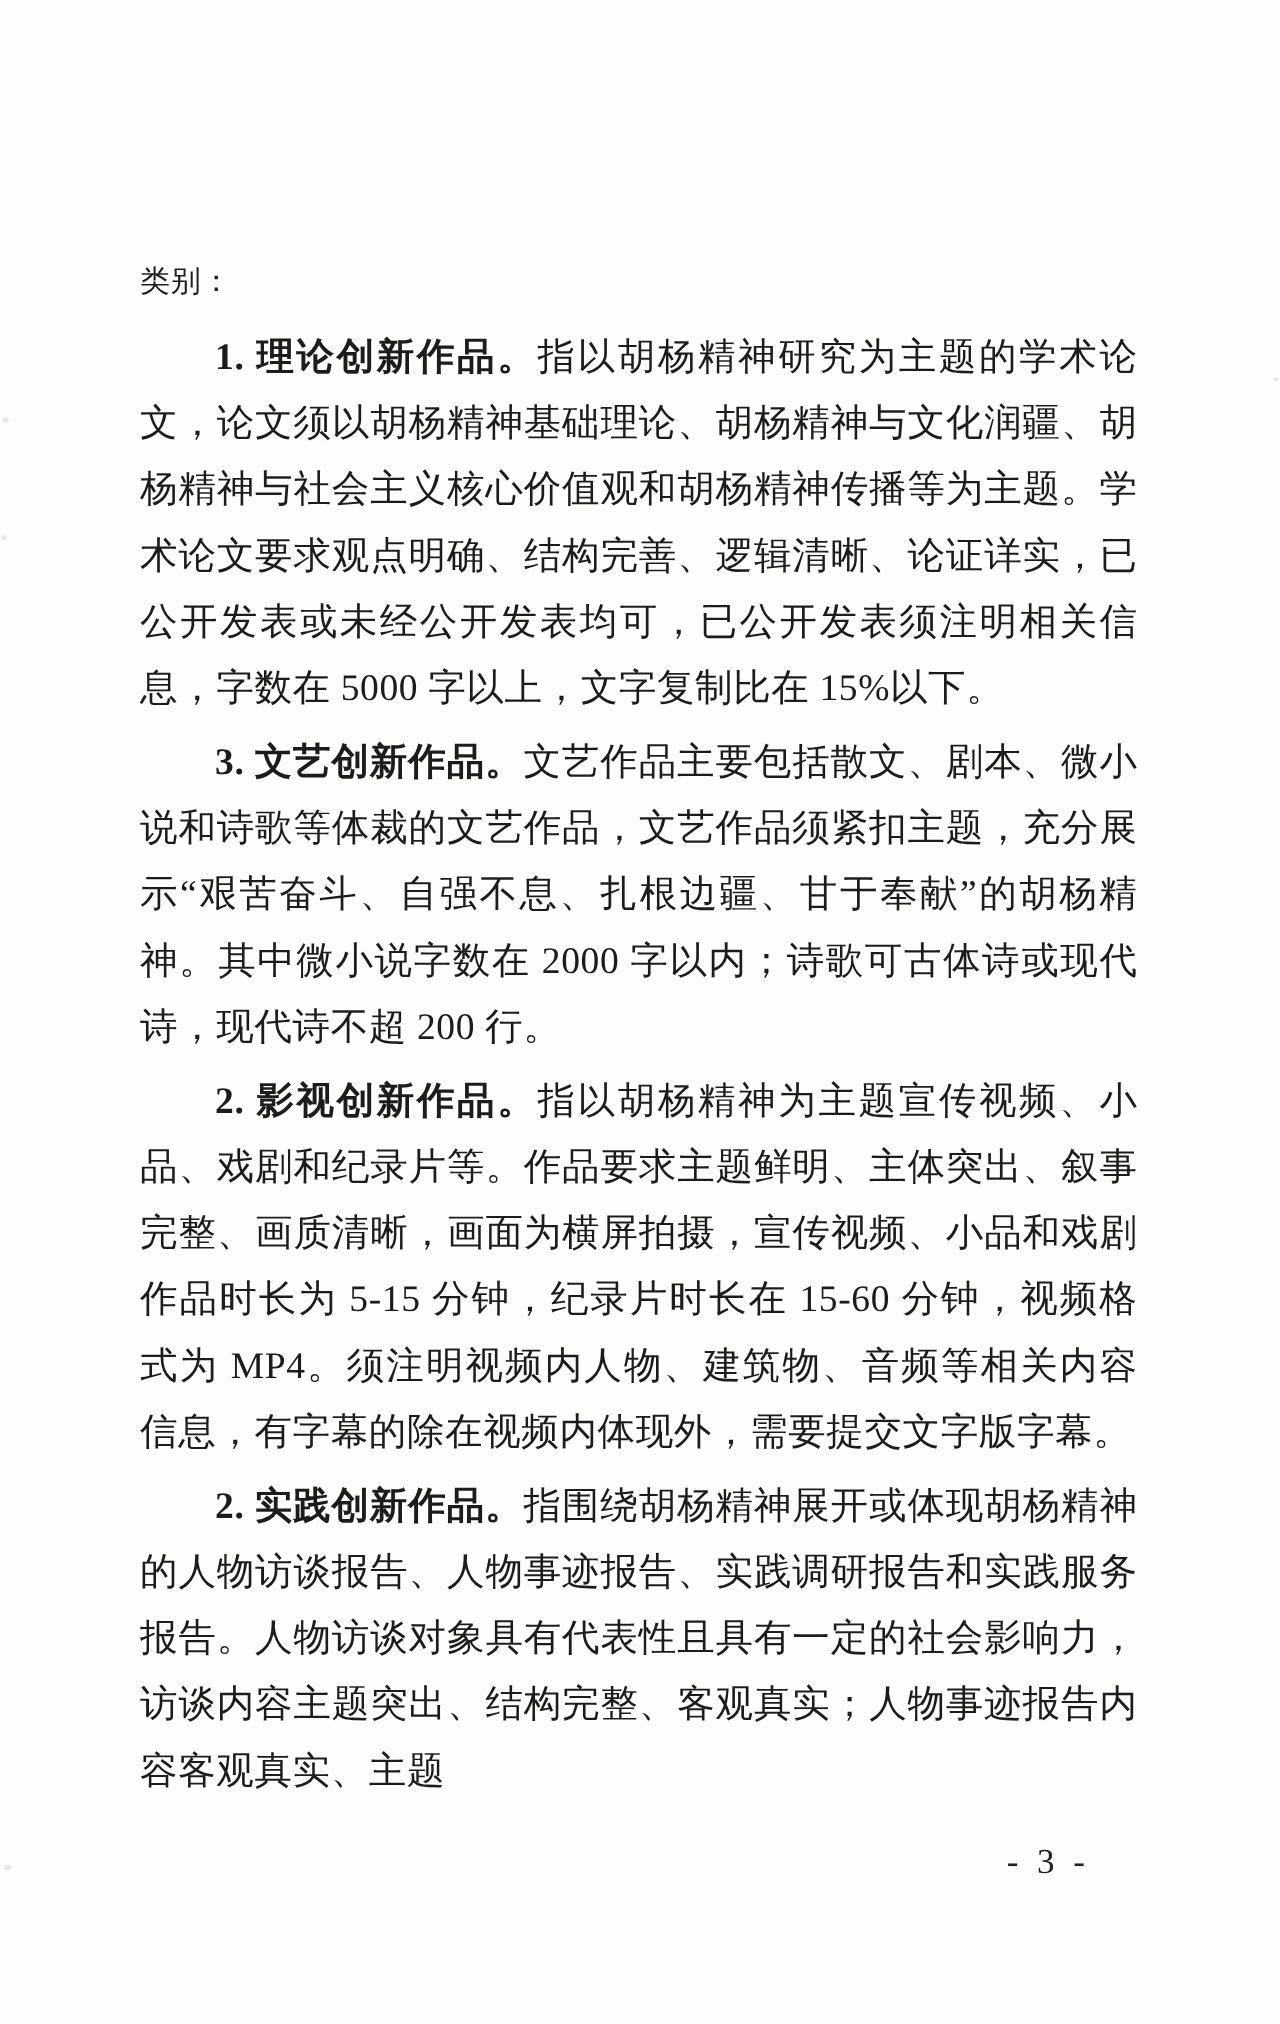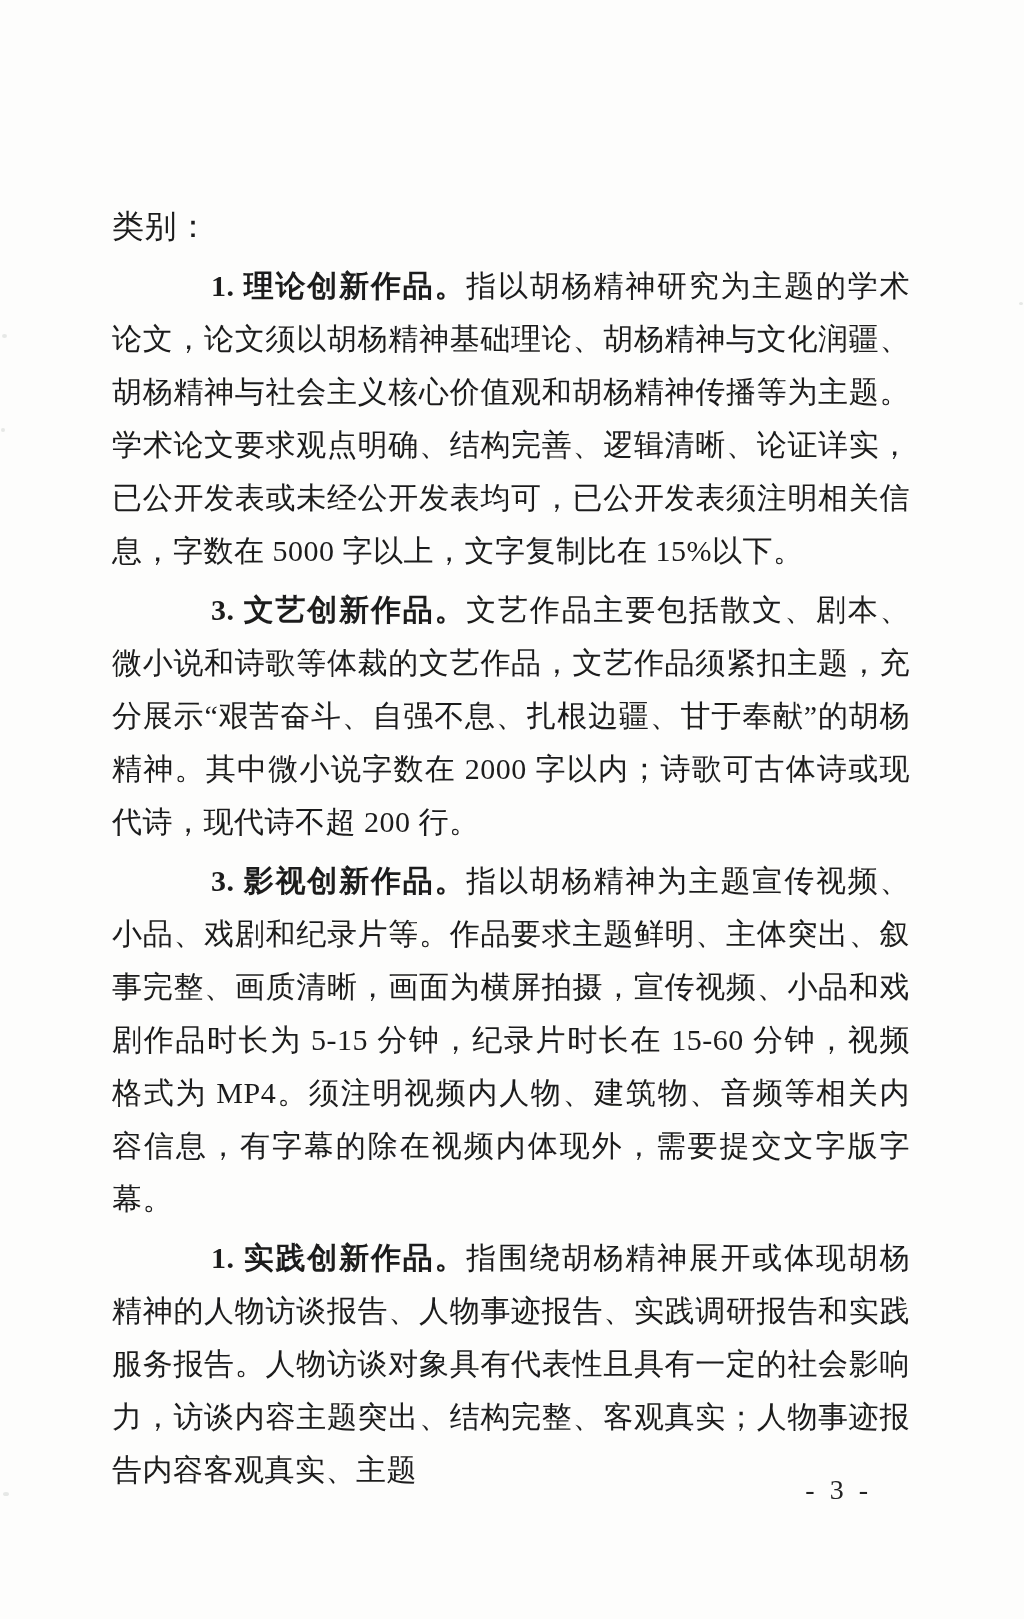--- a/index.html
+++ b/index.html
@@ -36,29 +36,28 @@
     font-size: 30px;
     line-height: 53px;
     text-align: justify;
     text-justify: inter-ideograph;
     letter-spacing: 0.5px;
   }
   .heading {
     margin: 0;
     text-indent: 0;
     font-weight: normal;
-    font-size: 32px;
+    font-size: 24px;
   }
   .para {
     margin: 6px 0 0 0;
     text-indent: 2em;
   }
   .lead {
     font-weight: bold;
-    margin-left: 39px;
   }
   .page-number {
     position: absolute;
     top: 1470px;
     right: 152px;
     font-size: 28px;
     line-height: 40px;
     letter-spacing: 4px;
     color: #222;
   }
@@ -74,21 +73,21 @@
   <span class="speck s4"></span>
 
   <div class="content">
 
     <p class="heading">类别：</p>
 
     <p class="para"><span class="lead">1. 理论创新作品。</span><span>指以胡杨精神研究为主题的学术论文，论文须以胡杨精神基础理论、胡杨精神与文化润疆、胡杨精神与社会主义核心价值观和胡杨精神传播等为主题。学术论文要求观点明确、结构完善、逻辑清晰、论证详实，已公开发表或未经公开发表均可，已公开发表须注明相关信息，字数在 5000 字以上，文字复制比在 15%以下。</span></p>
 
     <p class="para"><span class="lead">3. 文艺创新作品。</span><span>文艺作品主要包括散文、剧本、微小说和诗歌等体裁的文艺作品，文艺作品须紧扣主题，充分展示“艰苦奋斗、自强不息、扎根边疆、甘于奉献”的胡杨精神。其中微小说字数在 2000 字以内；诗歌可古体诗或现代诗，现代诗不超 200 行。</span></p>
 
-    <p class="para"><span class="lead">3. 影视创新作品。</span><span>指以胡杨精神为主题宣传视频、小品、戏剧和纪录片等。作品要求主题鲜明、主体突出、叙事完整、画质清晰，画面为横屏拍摄，宣传视频、小品和戏剧作品时长为 5-15 分钟，纪录片时长在 15-60 分钟，视频格式为 MP4。须注明视频内人物、建筑物、音频等相关内容信息，有字幕的除在视频内体现外，需要提交文字版字幕。</span></p>
+    <p class="para"><span class="lead">2. 影视创新作品。</span><span>指以胡杨精神为主题宣传视频、小品、戏剧和纪录片等。作品要求主题鲜明、主体突出、叙事完整、画质清晰，画面为横屏拍摄，宣传视频、小品和戏剧作品时长为 5-15 分钟，纪录片时长在 15-60 分钟，视频格式为 MP4。须注明视频内人物、建筑物、音频等相关内容信息，有字幕的除在视频内体现外，需要提交文字版字幕。</span></p>
 
-    <p class="para"><span class="lead">1. 实践创新作品。</span><span>指围绕胡杨精神展开或体现胡杨精神的人物访谈报告、人物事迹报告、实践调研报告和实践服务报告。人物访谈对象具有代表性且具有一定的社会影响力，访谈内容主题突出、结构完整、客观真实；人物事迹报告内容客观真实、主题</span></p>
+    <p class="para"><span class="lead">2. 实践创新作品。</span><span>指围绕胡杨精神展开或体现胡杨精神的人物访谈报告、人物事迹报告、实践调研报告和实践服务报告。人物访谈对象具有代表性且具有一定的社会影响力，访谈内容主题突出、结构完整、客观真实；人物事迹报告内容客观真实、主题</span></p>
 
   </div>
 
   <div class="page-number">- 3 -</div>
 
 </div>
 
 </body></html>

